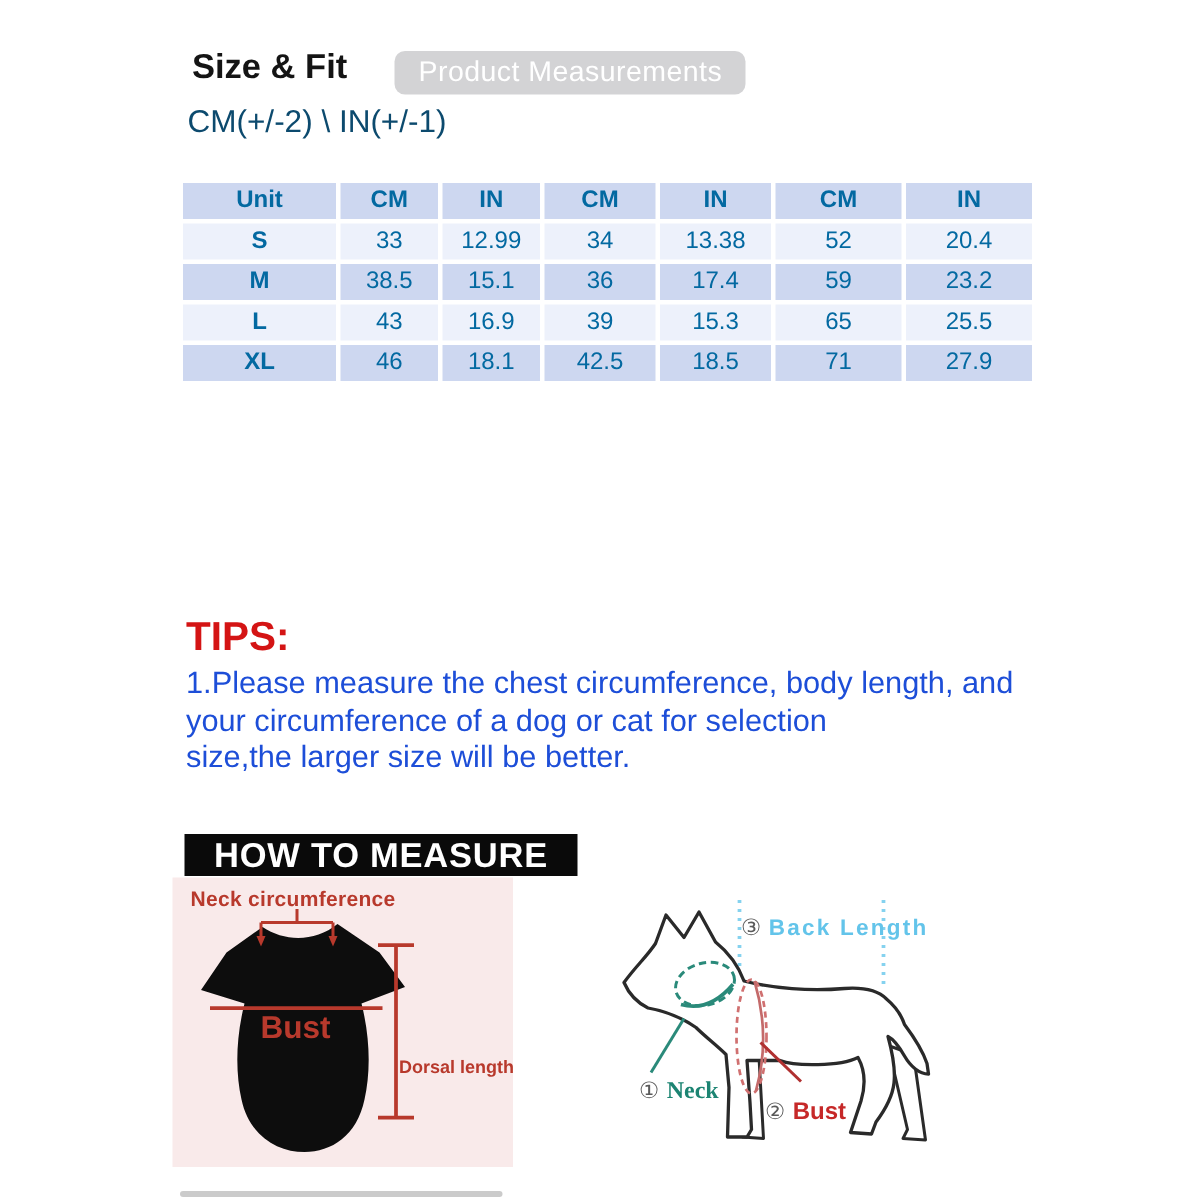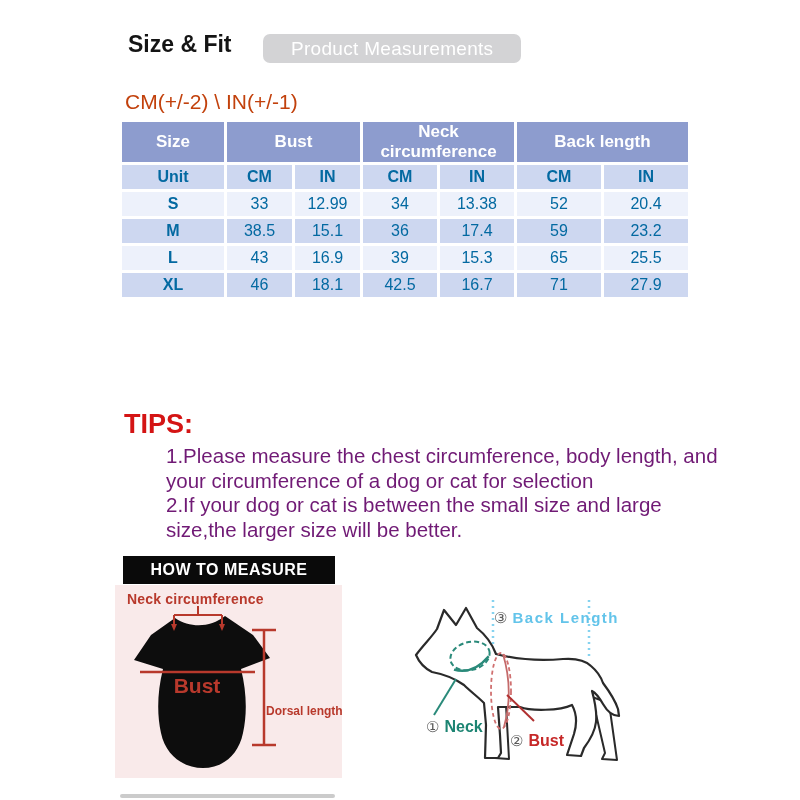--- a/index.html
+++ b/index.html
@@ -4,61 +4,61 @@
 <style>
   html,body{margin:0;padding:0;background:#fff;}
   .canvas{
     position:relative;width:800px;height:800px;background:#ffffff;
     font-family:"Liberation Sans", sans-serif;color:#111;overflow:hidden;border-radius:22px;
   }
   
   .title{position:absolute;left:128px;top:31px;font-size:23px;font-weight:bold;color:#141414;}
   .badge{
     position:absolute;left:263px;top:34px;height:29px;line-height:29px;
-    padding:0 28px;background:#d3d3d5;color:#ffffff;font-size:19px;
+    padding:0 16px;background:#d3d3d5;color:#ffffff;font-size:19px;
     border-radius:7px;letter-spacing:.3px;
   }
-  .tolerance{position:absolute;left:125px;top:70px;font-size:21px;color:#c2410c;margin-top:20px;}
+  .tolerance{position:absolute;left:125px;top:70px;font-size:21px;color:#0c4a6e;}
   
   table.size-chart{
     position:absolute;left:119px;top:119px;border-collapse:separate;border-spacing:3px;
     table-layout:fixed;
   }
   table.size-chart td{
     text-align:center;vertical-align:middle;padding:0;font-size:16px;color:#0369a1;
   }
   tr.ghead td{background:#8d9cce;color:#ffffff;font-weight:bold;font-size:17px;height:29px;}
   tr.unit td{background:#cdd7f0;font-weight:bold;height:24px;}
   tr.row-a td{background:#edf1fb;height:24px;}
   tr.row-b td{background:#cdd7f0;height:24px;}
   td.sizecol{font-weight:bold;}
   
   .tips-heading{position:absolute;left:124px;top:409px;font-size:27px;font-weight:bold;color:#d41414;}
-  .tips-body{position:absolute;left:124px;top:444px;font-size:20.5px;line-height:24.5px;color:#701a75;margin-left:42px;}
+  .tips-body{position:absolute;left:124px;top:444px;font-size:20.5px;line-height:24.5px;color:#1d4ed8;}
   
   .banner{
-    position:absolute;left:123px;top:556px;width:212px;height:28px;background:#0a0a0a;
-    color:#ffffff;font-size:16px;font-weight:600;letter-spacing:.5px;
+    position:absolute;left:123px;top:556px;width:262px;height:28px;background:#0a0a0a;
+    color:#ffffff;font-size:23px;font-weight:600;letter-spacing:.5px;
     display:flex;align-items:center;justify-content:center;
   }
   .shirt-box{position:absolute;left:115px;top:585px;width:227px;height:193px;background:#f9eaea;}
   .shirt-box svg{position:absolute;left:0;top:0;}
   .lbl-red{color:#b8392c;font-weight:bold;position:absolute;white-space:nowrap;}
   .shirt-neck-label{left:12px;top:6px;font-size:14px;letter-spacing:.2px;}
   .shirt-bust-label{left:52px;top:89px;width:60px;text-align:center;font-size:21px;}
   .shirt-dorsal-label{left:151px;top:119px;font-size:12px;}
   
   .dog-box{position:absolute;left:400px;top:595px;width:350px;height:185px;}
   .dog-box svg{position:absolute;left:0;top:0;}
   .dog-label{position:absolute;white-space:nowrap;font-size:16px;}
   .num-circle{color:#5a5a5a;font-weight:normal;margin-right:5px;font-size:15px;}
   .backlength-label{left:94px;top:14px;font-size:15px;}
   .backlength-label .txt{color:#63c4ea;font-weight:600;letter-spacing:1.5px;}
   .neck-label{left:26px;top:123px;}
-  .neck-label .txt{color:#1c8472;font-weight:bold;}
+  .neck-label .txt{color:#1c8472;font-weight:bold;font-family:Liberation Serif, serif;}
   .bust-label{left:110px;top:137px;}
   .bust-label .txt{color:#c62828;font-weight:bold;}
   
   .bottom-bar{position:absolute;left:120px;top:794px;width:215px;height:4px;background:#c2c2c2;opacity:.85;border-radius:2px;}
 </style>
 </head>
 <body>
 
 <div class="canvas">
 
@@ -70,26 +70,20 @@
     <colgroup>
       <col style="width:102px">
         <col style="width:65px">
         <col style="width:65px">
       <col style="width:74px">
         <col style="width:74px">
         <col style="width:84px">
         <col style="width:84px">
     </colgroup>
     <tbody>
-    <tr class="ghead">
-      <td>Size</td>
-      <td colspan="2">Bust</td>
-      <td colspan="2">Neck circumference</td>
-      <td colspan="2">Back length</td>
-    </tr>
     <tr class="unit">
       <td>Unit</td>
       <td>CM</td>
       <td>IN</td>
       <td>CM</td>
       <td>IN</td>
       <td>CM</td>
       <td>IN</td>
     </tr>
     <tr class="row-a">
@@ -117,32 +111,31 @@
       <td>39</td>
       <td>15.3</td>
       <td>65</td>
       <td>25.5</td>
     </tr>
     <tr class="row-b">
       <td class="sizecol">XL</td>
       <td>46</td>
       <td>18.1</td>
       <td>42.5</td>
-      <td>16.7</td>
+      <td>18.5</td>
       <td>71</td>
       <td>27.9</td>
     </tr>
     </tbody>
   </table>
 
   <div class="tips-heading">TIPS:</div>
   <div class="tips-body">
     <div>1.Please measure the chest circumference, body length, and</div>
     <div>your circumference of a dog or cat for selection</div>
-    <div>2.If your dog or cat is between the small size and large</div>
     <div>size,the larger size will be better.</div>
   </div>
 
   <div class="banner">
     <span>HOW TO MEASURE</span>
   </div>
 
   <div class="shirt-box">
     <svg width="227" height="193" viewBox="0 0 227 193">
 

